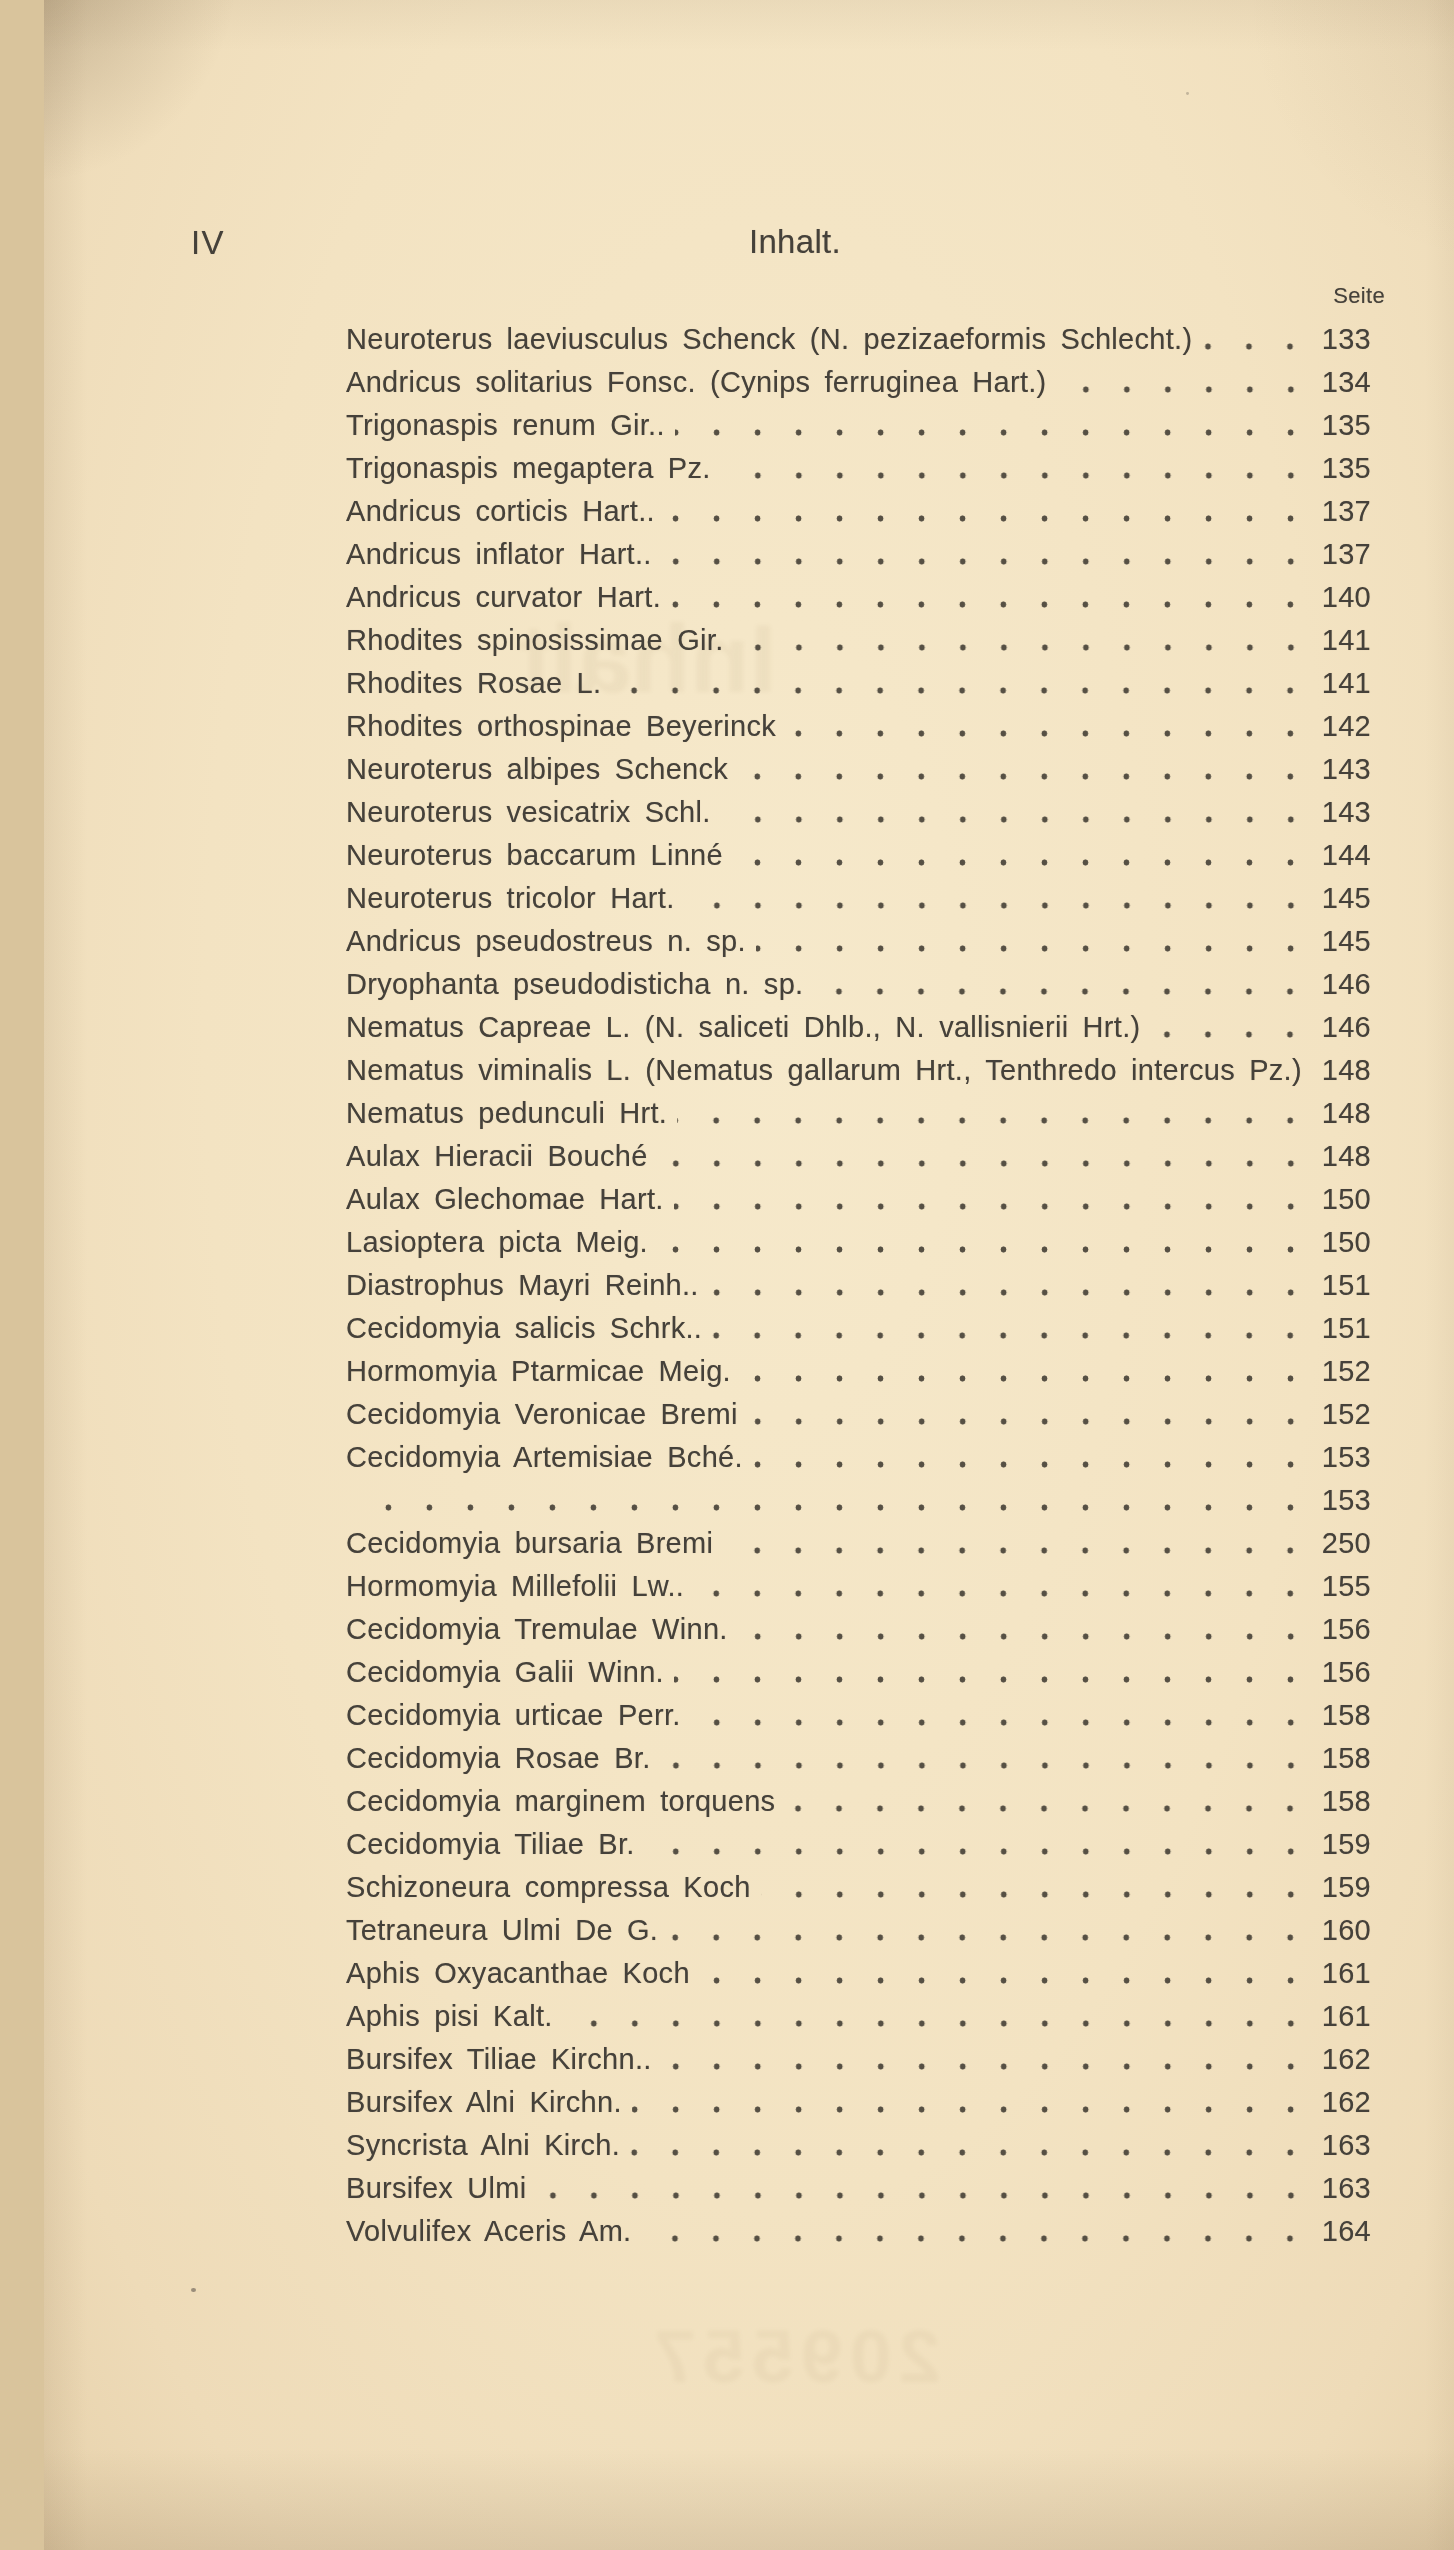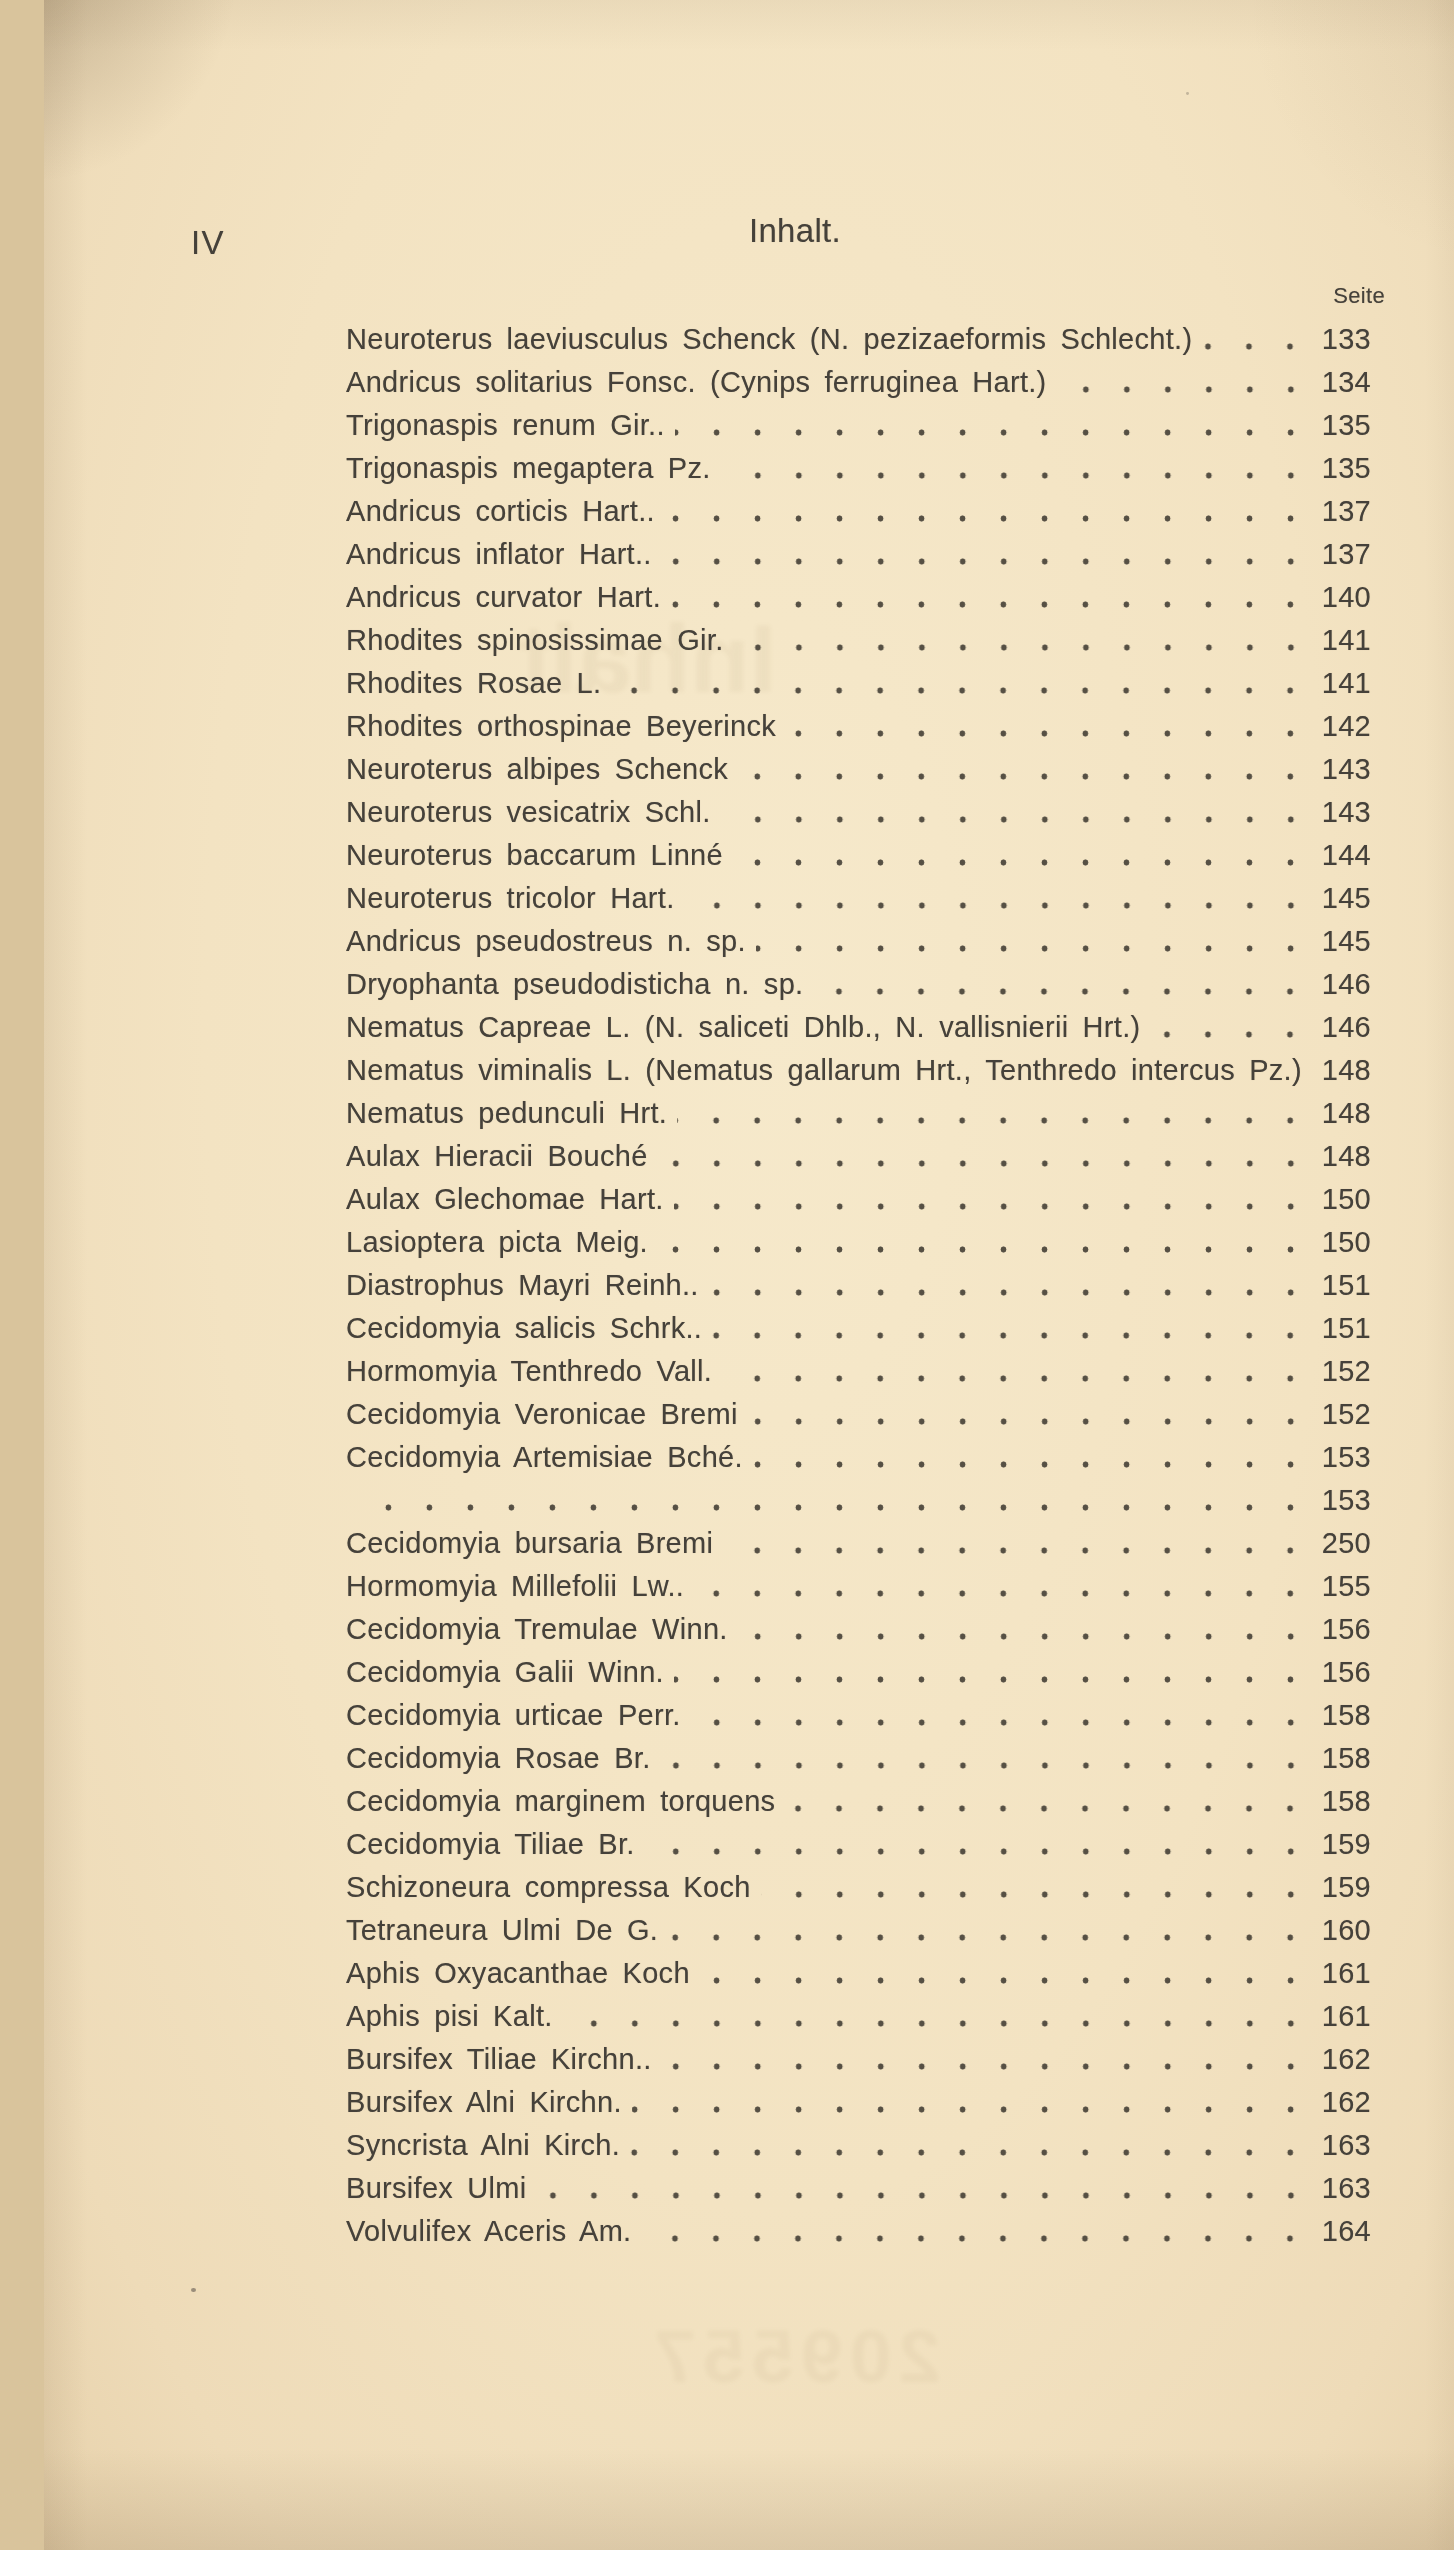--- a/index.html
+++ b/index.html
@@ -28,21 +28,21 @@
   }
   .folio {
     position: absolute;
     top: 224px;
     left: 147px;
     font-size: 33px;
     letter-spacing: 1.4px;
   }
   .title {
     position: absolute;
-    top: 212px;
+    top: 223px;
     left: 751px;
     transform: translateX(-50%);
     font-size: 33px;
   }
   .seite {
     position: absolute;
     top: 283px;
     right: 113px;
     font-size: 22px;
   }
@@ -262,21 +262,21 @@
     <span class="num ink">151</span>
   </div>
 
   <div class="row">
     <span class="label ink">Cecidomyia salicis Schrk..</span>
     <span class="leader"></span>
     <span class="num ink">151</span>
   </div>
 
   <div class="row">
-    <span class="label ink">Hormomyia Tenthredo Vall.</span>
+    <span class="label ink">Hormomyia Ptarmicae Meig.</span>
     <span class="leader"></span>
     <span class="num ink">152</span>
   </div>
 
   <div class="row">
     <span class="label ink">Cecidomyia Veronicae Bremi</span>
     <span class="leader"></span>
     <span class="num ink">152</span>
   </div>
 

